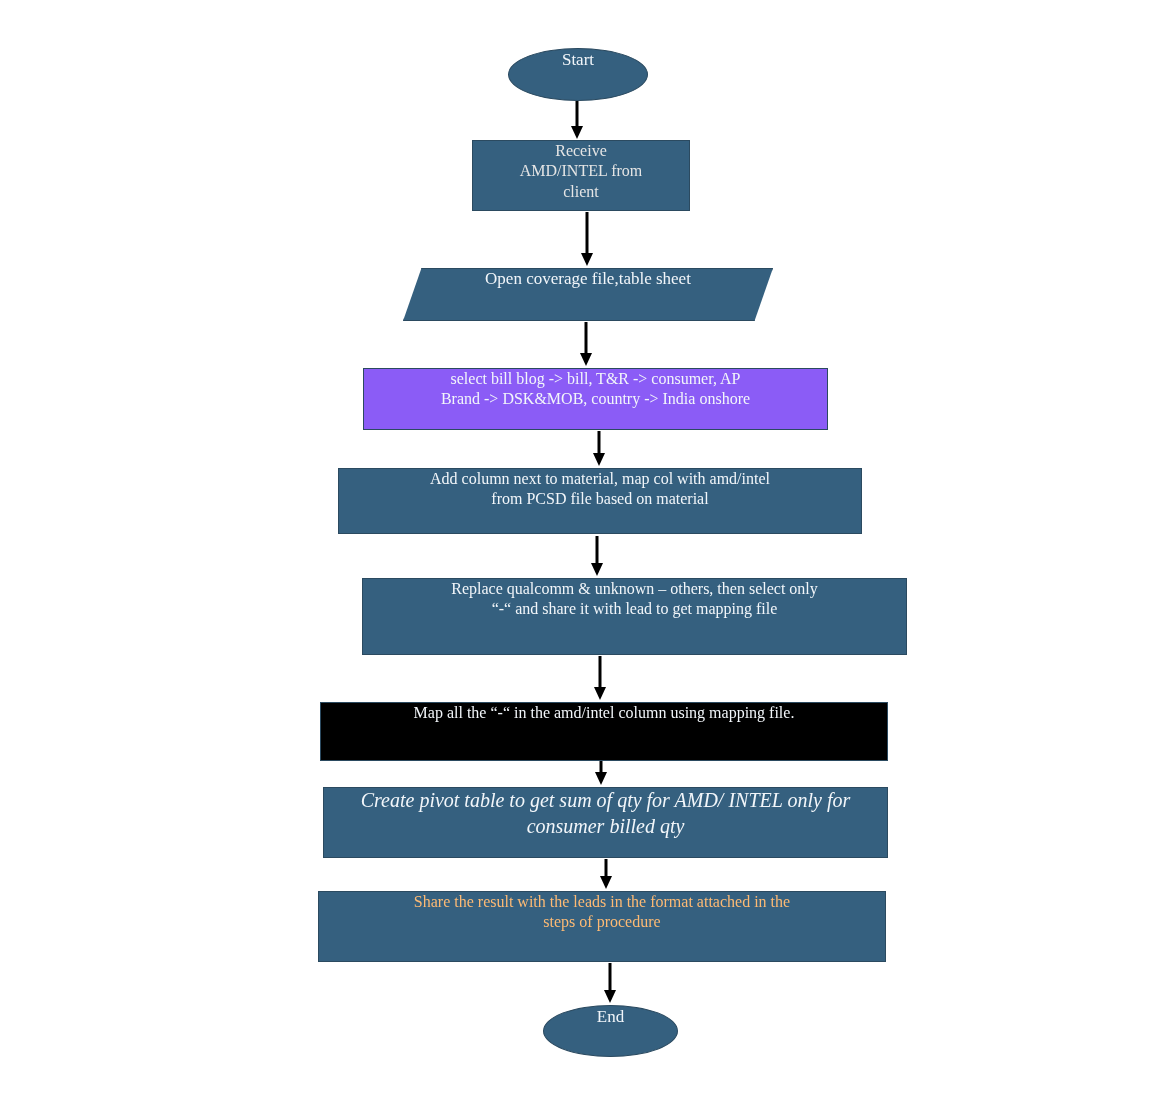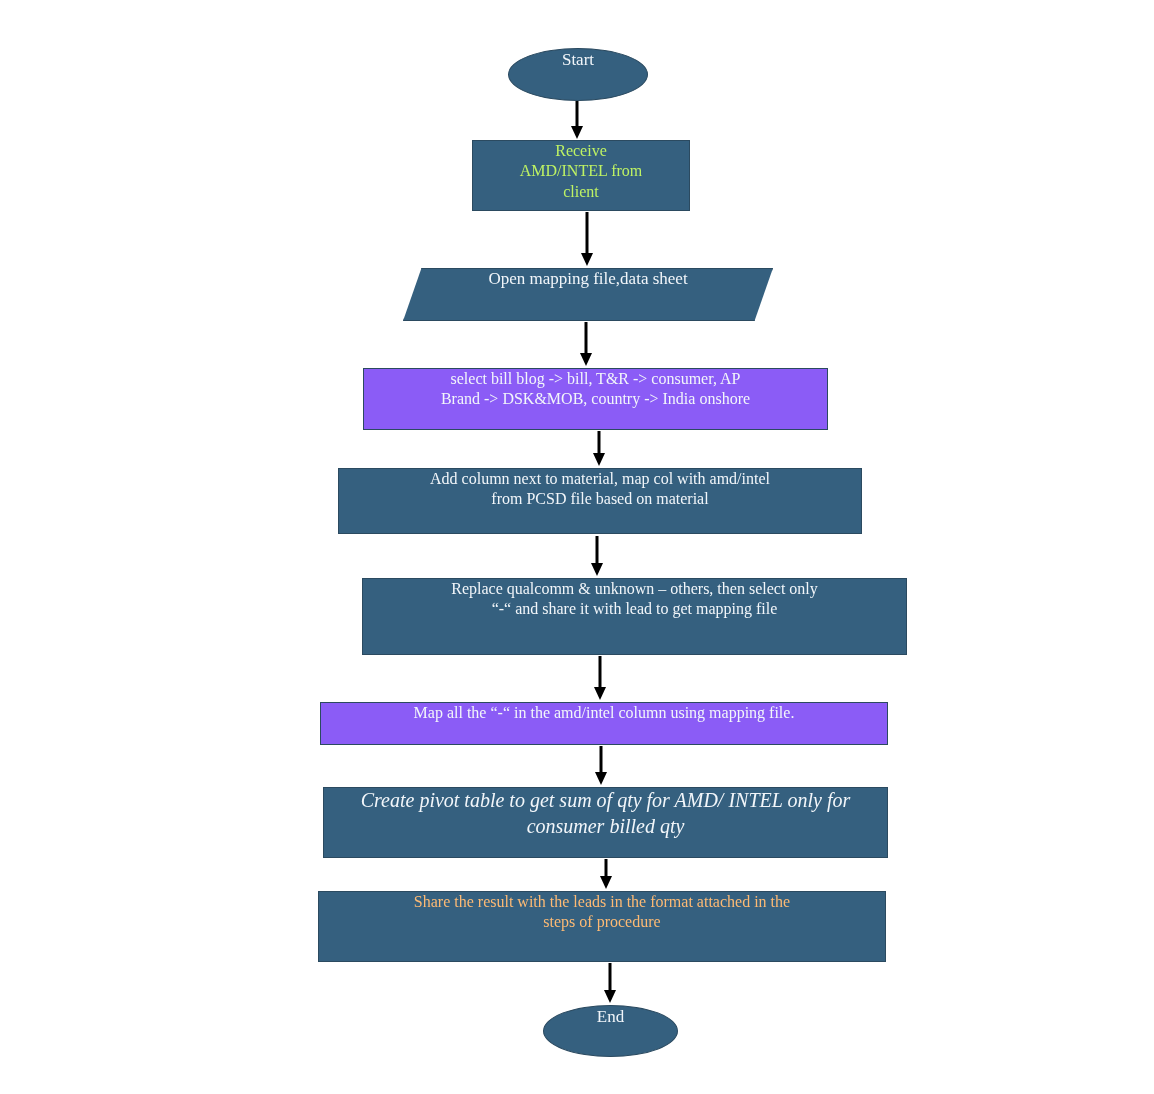--- a/index.html
+++ b/index.html
@@ -125,42 +125,42 @@
     </div>
     <div class="connector" style="left: 600px; top: 961px; width: 20px; height: 44px;">
       <svg width="20" height="44" viewBox="0 0 20 44">
         <line x1="10" y1="2" x2="10" y2="31" stroke="#000000" stroke-width="3"></line>
         <polygon points="4,29 16,29 10,42" fill="#000000"></polygon>
       </svg>
     </div>
     <div class="node terminator" style="left: 508px; top: 48px; width: 140px; height: 53px; font-size: 17px; background: rgb(53, 96, 127); border-color: rgb(43, 74, 96); color: rgb(242, 246, 250);">
       <span class="label">Start</span>
     </div>
-    <div class="node" style="left: 472px; top: 140px; width: 218px; height: 71px; font-size: 16px; background: rgb(53, 96, 127); border-color: rgb(43, 74, 96); color: #bef264;">
+    <div class="node" style="left: 472px; top: 140px; width: 218px; height: 71px; font-size: 16px; background: rgb(53, 96, 127); border-color: rgb(43, 74, 96); color: #e5e5e5;">
       <span class="label">Receive
 AMD/INTEL from
 client</span>
     </div>
     <div class="node parallelogram" style="left: 403px; top: 268px; width: 370px; height: 53px; font-size: 17px; background: transparent; border-color: rgb(43, 74, 96); color: rgb(242, 246, 250);">
       <div class="pgram-body" style="background: rgb(53, 96, 127); border-color: rgb(43, 74, 96);"></div>
-      <span class="label">Open mapping file,data sheet</span>
+      <span class="label">Open coverage file,table sheet</span>
     </div>
     <div class="node" style="left: 363px; top: 368px; width: 465px; height: 62px; font-size: 16px; background: #8b5cf6; border-color: rgb(43, 74, 96); color: rgb(242, 246, 250);">
       <span class="label">select bill blog -&gt; bill, T&amp;R -&gt; consumer, AP
 Brand -&gt; DSK&amp;MOB, country -&gt; India onshore</span>
     </div>
     <div class="node" style="left: 338px; top: 468px; width: 524px; height: 66px; font-size: 16px; background: rgb(53, 96, 127); border-color: rgb(43, 74, 96); color: rgb(242, 246, 250);">
       <span class="label">Add column next to material, map col with amd/intel
 from PCSD file based on material</span>
     </div>
     <div class="node" style="left: 324px; top: 578px; width: 545px; height: 77px; font-size: 16px; background: rgb(53, 96, 127); border-color: rgb(43, 74, 96); color: rgb(242, 246, 250); margin-left: 38px;">
       <span class="label">Replace qualcomm &amp; unknown – others, then select only
 “-“ and share it with lead to get mapping file</span>
     </div>
-    <div class="node" style="left: 320px; top: 702px; width: 568px; height: 43px; font-size: 16px; background: #8b5cf6; border-color: rgb(43, 74, 96); color: rgb(242, 246, 250);">
+    <div class="node" style="left: 320px; top: 702px; width: 568px; height: 59px; font-size: 16px; background: #000000; border-color: rgb(43, 74, 96); color: rgb(242, 246, 250);">
       <span class="label">Map all the “-“ in the amd/intel column using mapping file.</span>
     </div>
     <div class="node" style="left: 323px; top: 787px; width: 565px; height: 71px; font-size: 20px; background: rgb(53, 96, 127); border-color: rgb(43, 74, 96); color: rgb(242, 246, 250); font-style: italic;">
       <span class="label">Create pivot table to get sum of qty for AMD/ INTEL only for
 consumer billed qty</span>
     </div>
     <div class="node" style="left: 318px; top: 891px; width: 568px; height: 71px; font-size: 16px; background: rgb(53, 96, 127); border-color: rgb(43, 74, 96); color: #fdba74;">
       <span class="label">Share the result with the leads in the format attached in the
 steps of procedure</span>
     </div>

